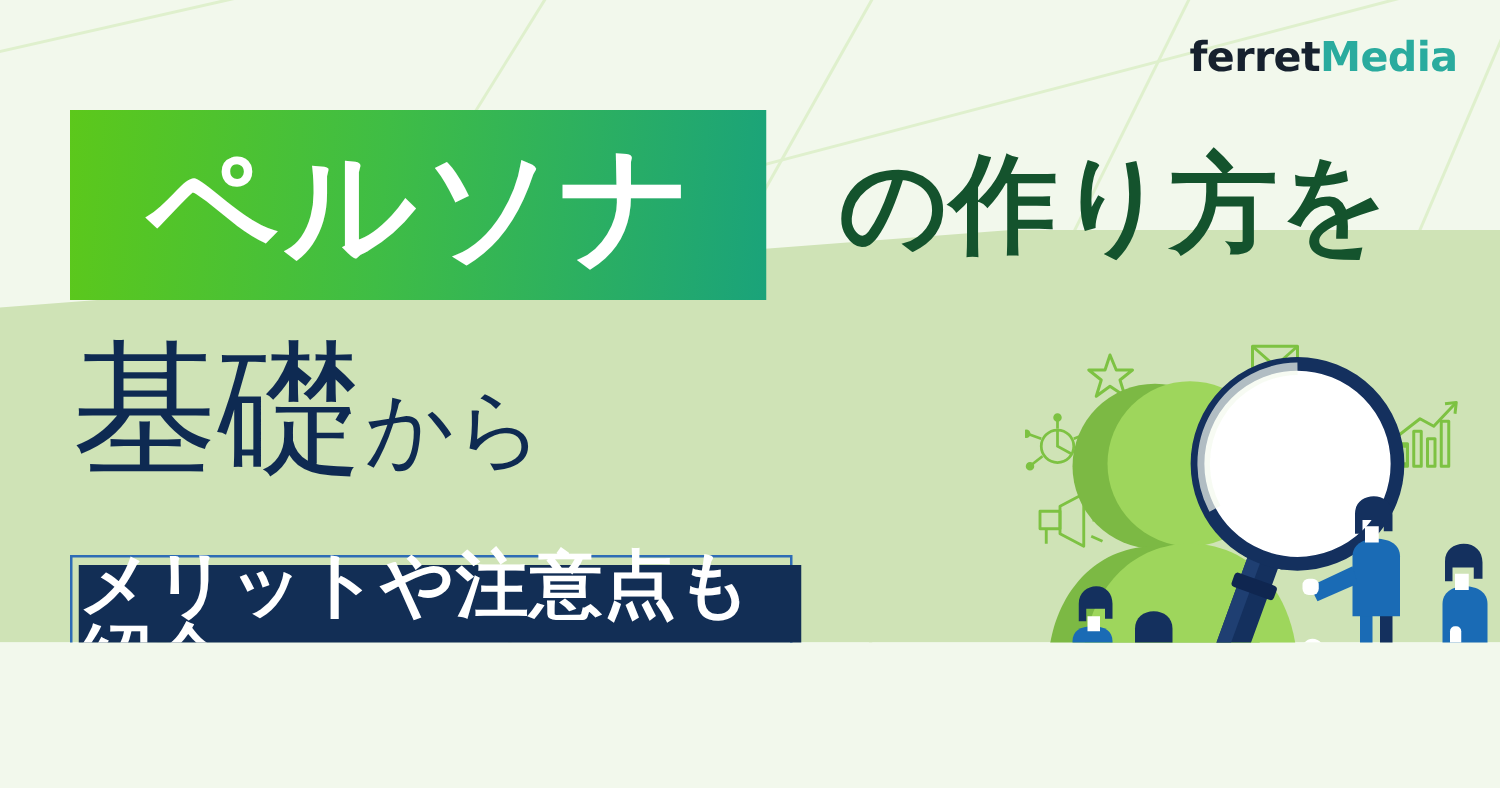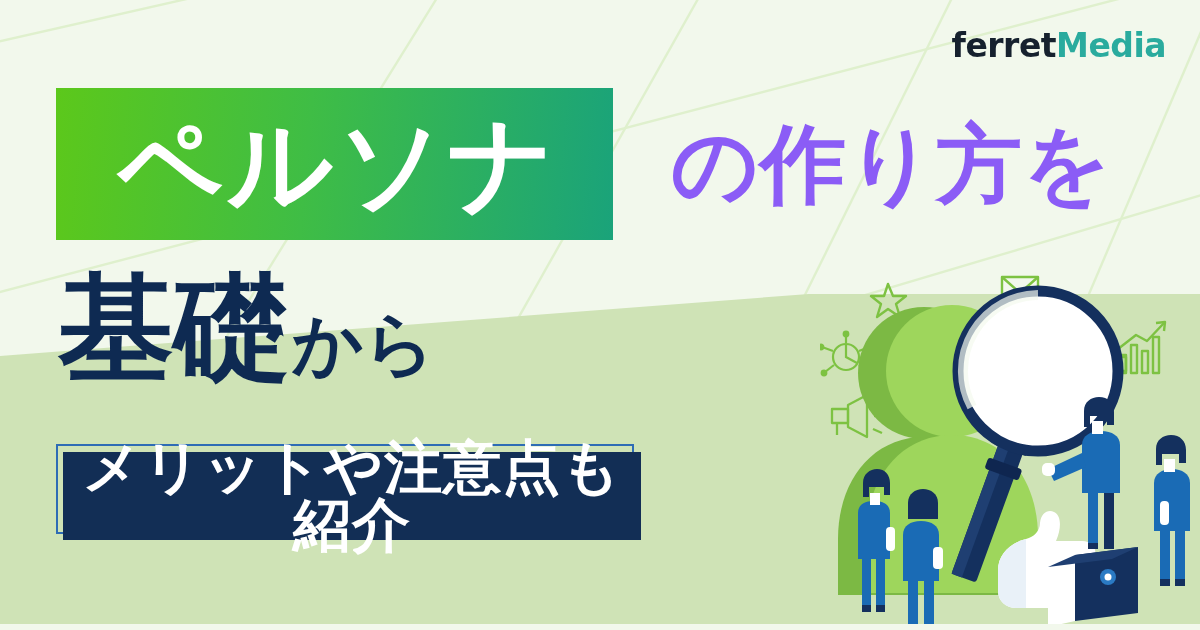--- a/index.html
+++ b/index.html
@@ -1,21 +1,21 @@
 <!DOCTYPE html>
 <html><head>
 <meta charset="utf-8">
 <style>
   html,body{margin:0;padding:0;}
   body{
     width:1200px;height:630px;overflow:hidden;
     font-family:"DejaVu Sans","Liberation Sans",sans-serif;
     background:#f2f8ec;
   }
-  #stage{position:relative;width:1200px;height:624px;overflow:hidden;background:#f2f8ec;text-align:center;}
+  #stage{position:relative;width:1200px;height:514px;overflow:hidden;background:#f2f8ec;}
 
   
   .bg-base{position:absolute;inset:0;background:#f2f8ec;}
   .bg-lines{position:absolute;inset:-200px;}
   .bg-band{position:absolute;left:0;bottom:0;width:1200px;height:330px;}
 
   
   .logo{position:absolute;top:29px;right:34px;font-size:33px;font-weight:bold;
         letter-spacing:-0.5px;line-height:1;white-space:nowrap;}
   .logo .f{color:#16212e;}
@@ -28,26 +28,26 @@
     width:557px;height:152px;
     background:linear-gradient(95deg,#5cc81b 0%,#3fbd45 45%,#1aa37a 100%);
     box-sizing:border-box;
   }
   .hl-box .t{
     color:#ffffff;font-size:104px;font-weight:bold;line-height:1;
     letter-spacing:4px;padding-left:6px;
     font-family:"DejaVu Sans","Liberation Sans",sans-serif;
   }
   .line1 .tail{
-    color:#8b5cf6;font-size:86px;font-weight:bold;line-height:1;
+    color:#14532d;font-size:86px;font-weight:bold;line-height:1;
     margin-left:18px;letter-spacing:1px;white-space:nowrap;
   }
 
   .line2{position:absolute;left:58px;top:270px;display:flex;align-items:baseline;
-         color:#0e2a52;font-weight:bold;white-space:nowrap;line-height:1;}
+         color:#0e2a52;font-weight:normal;white-space:nowrap;line-height:1;}
   .line2 .big{font-size:116px;letter-spacing:0px;}
   .line2 .mid{font-size:70px;letter-spacing:0px;margin:0 2px;}
 
   
   .subwrap{position:absolute;left:56px;top:444px;width:584px;height:96px;padding-left:36px;}
   .sub-outline{position:absolute;left:0;top:0;width:578px;height:90px;
                border:2px solid #2e6cb5;box-sizing:border-box;background:transparent;}
   .sub-fill{position:absolute;left:7px;top:8px;width:578px;height:88px;
             background:#122e55;display:flex;align-items:center;justify-content:center;}
   .sub-fill .t{color:#ffffff;font-size:58px;font-weight:bold;line-height:1;letter-spacing:1px;}

